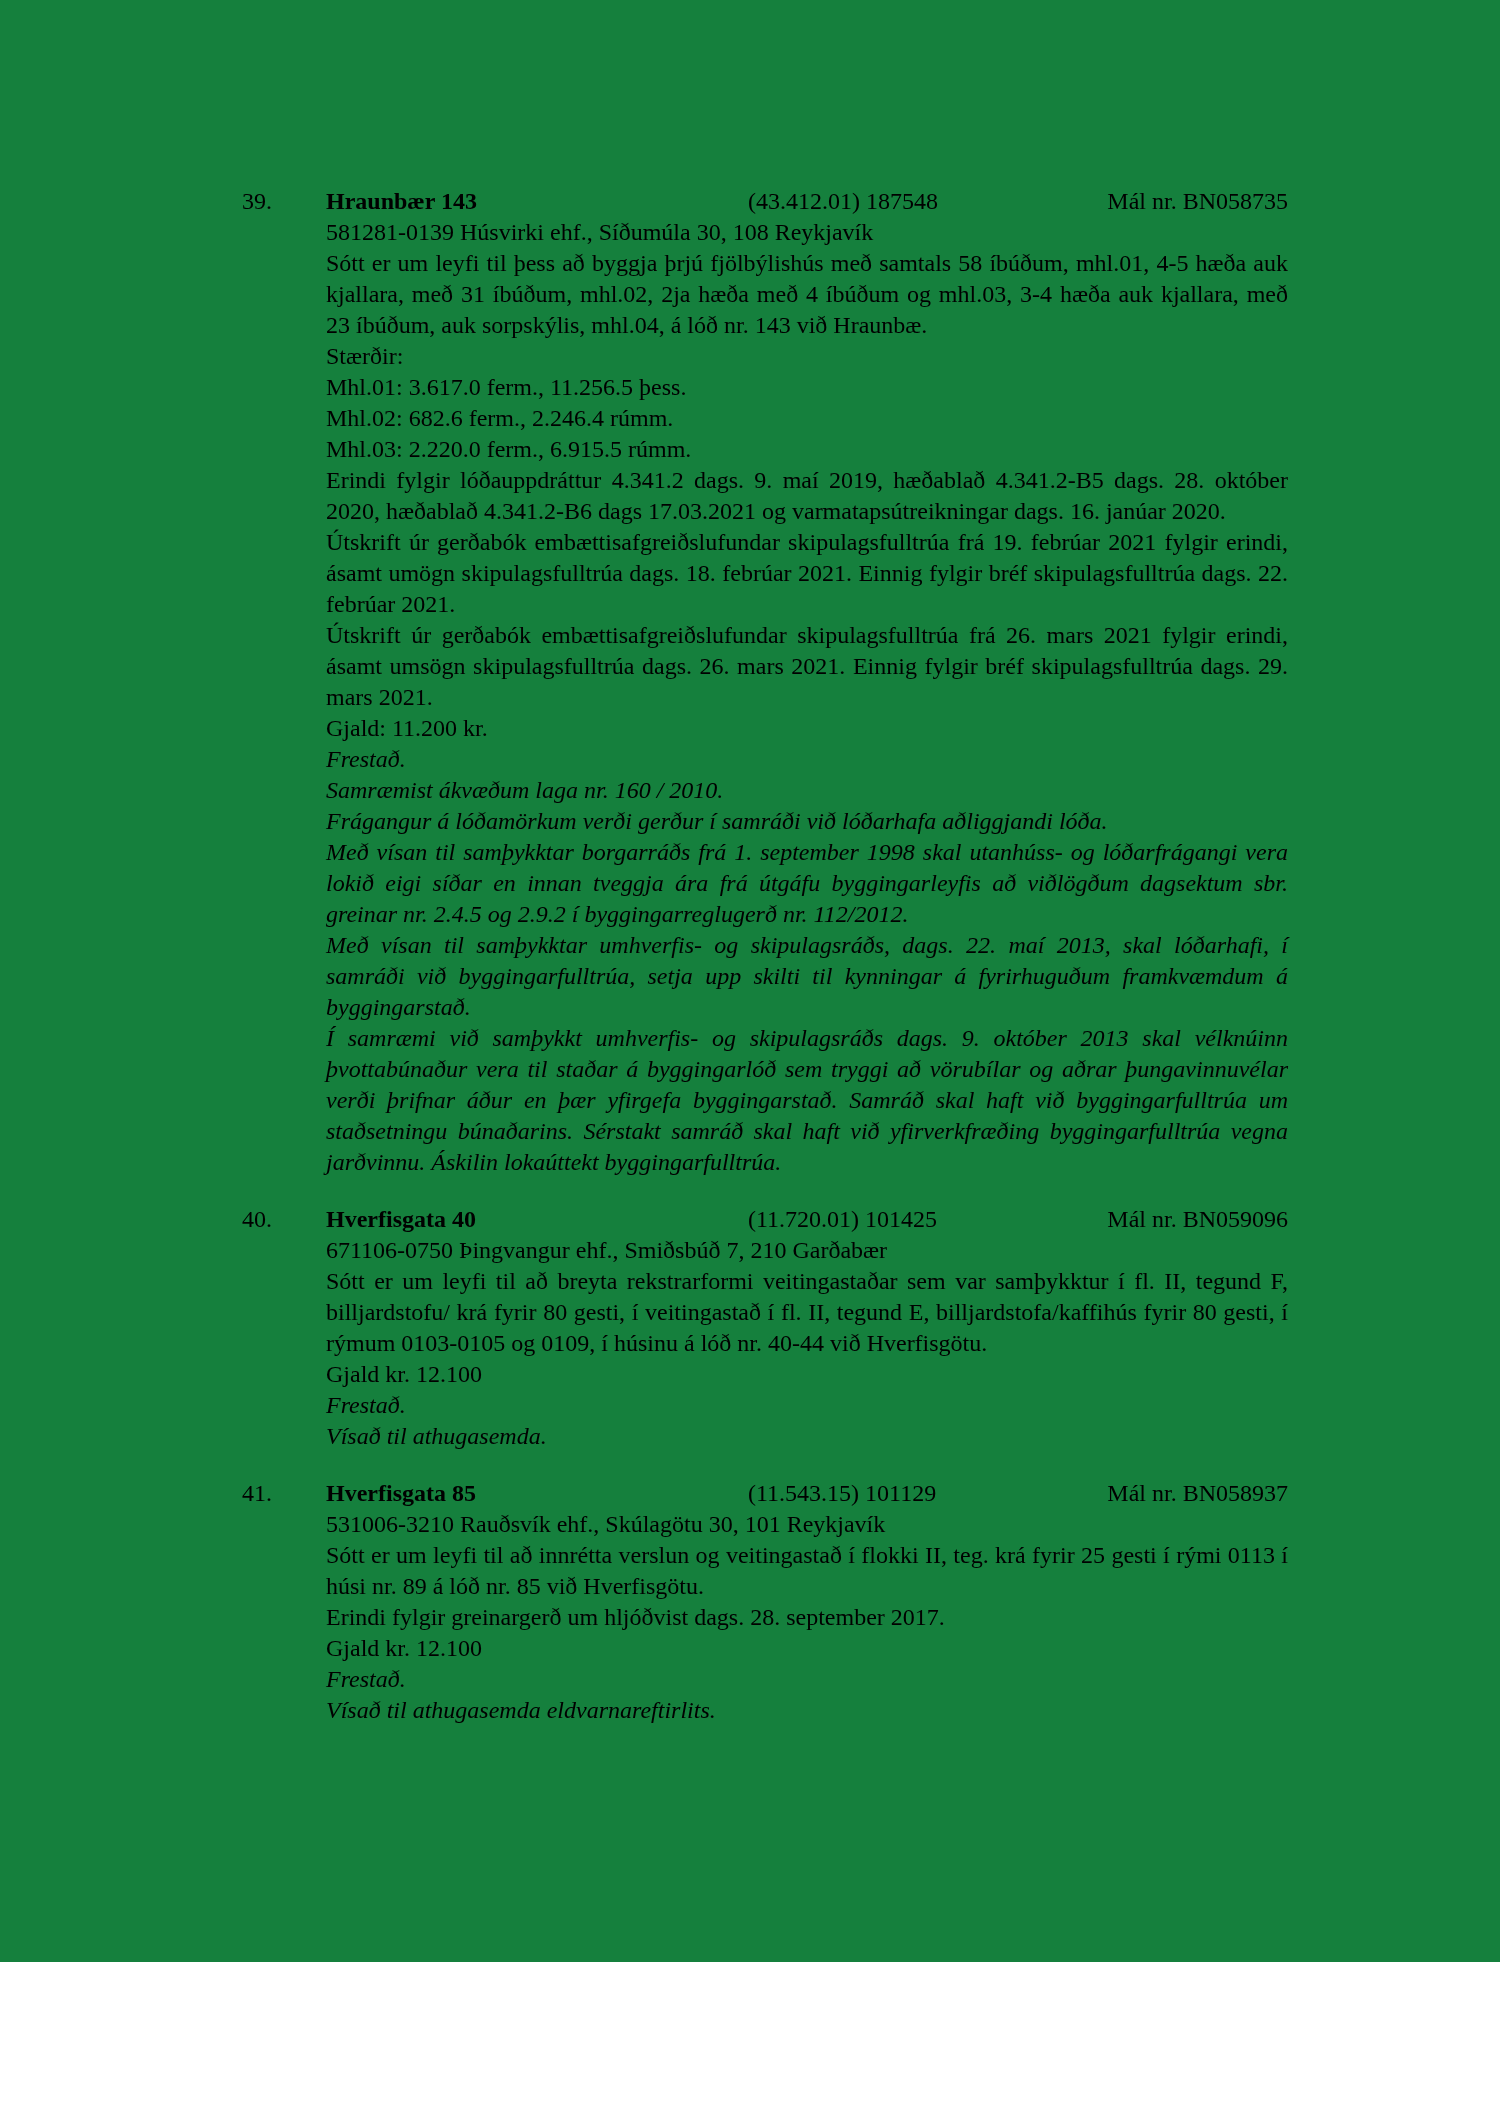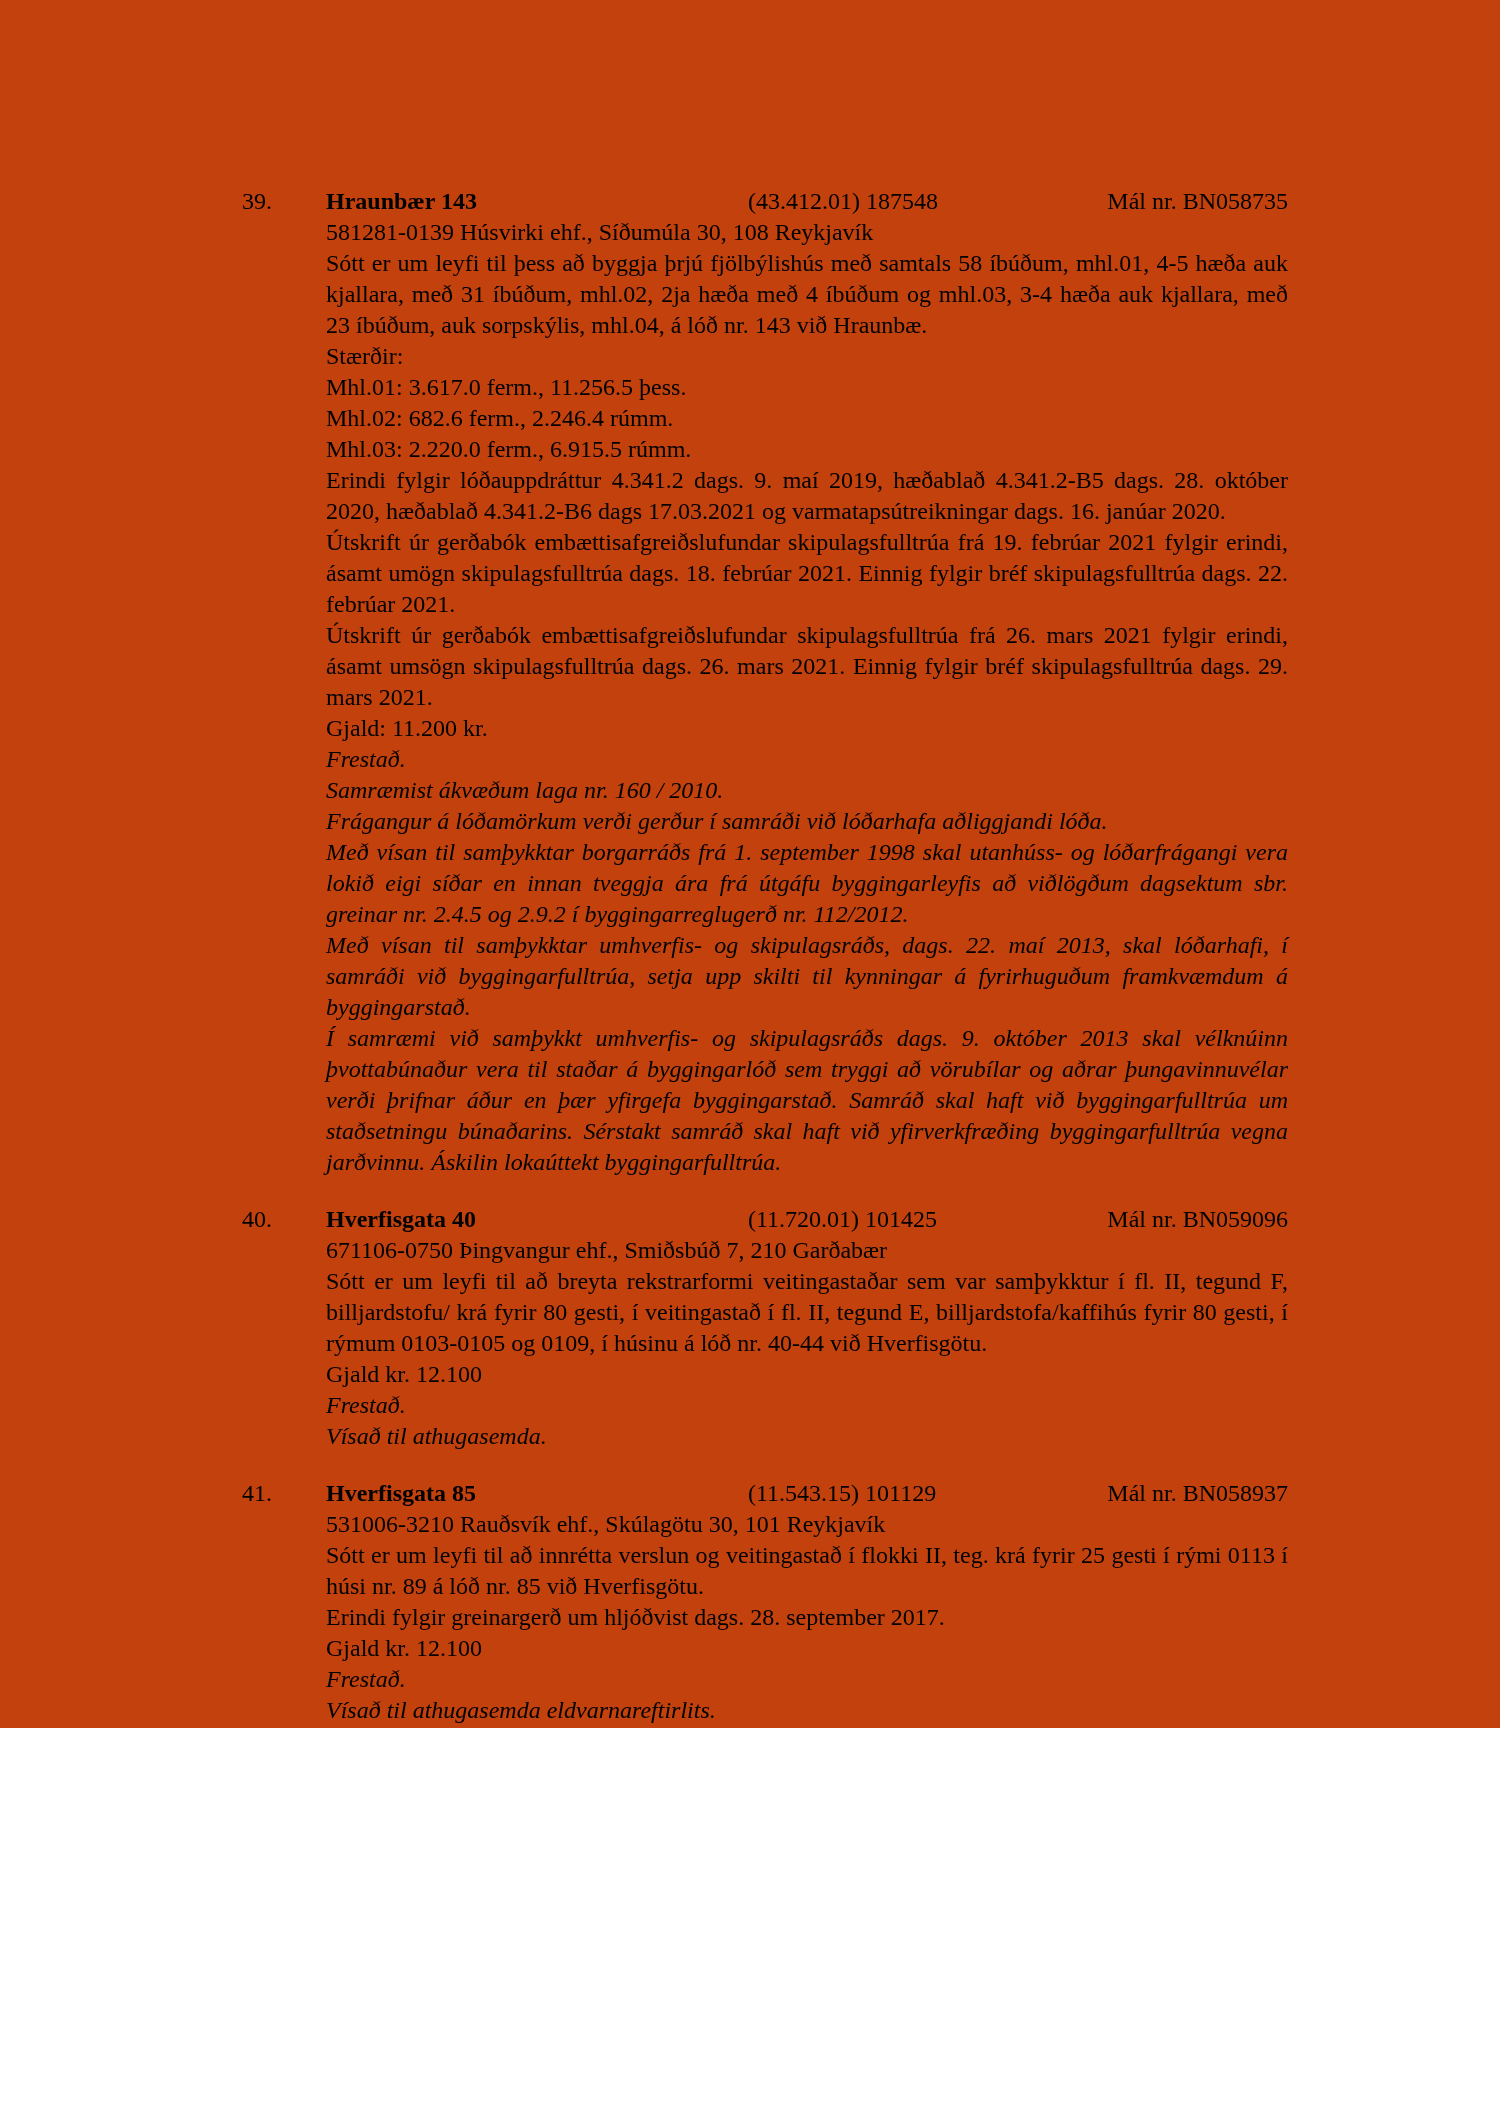--- a/index.html
+++ b/index.html
@@ -3,22 +3,22 @@
 <meta charset="utf-8">
 <style>
   html, body {
     margin: 0;
     padding: 0;
     background: #ffffff;
   }
   .page {
     position: relative;
     width: 1500px;
-    height: 1728px;
-    background: #c2410c;
+    height: 1962px;
+    background: #15803d;
     color: #000000;
     font-family: "Liberation Serif", serif;
     font-size: 24px;
     line-height: 31px;
     overflow: hidden;
   }
   .items {
     position: absolute;
     left: 242px;
     top: 186px;

